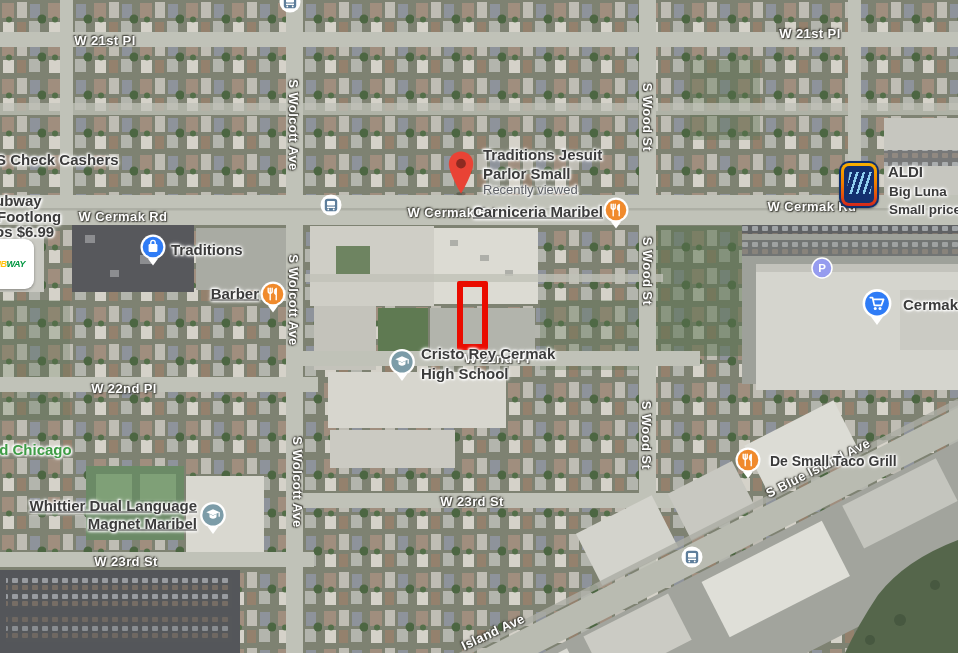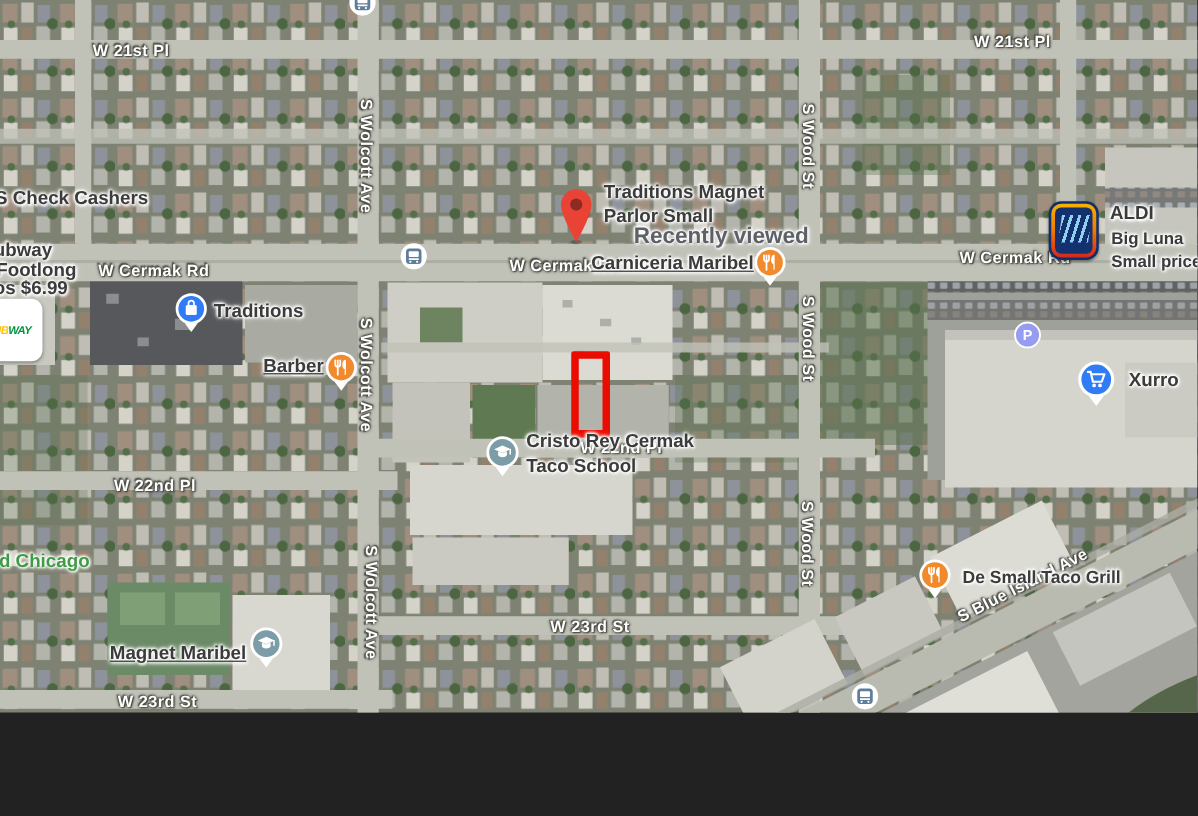--- a/index.html
+++ b/index.html
@@ -1,32 +1,32 @@
 <!DOCTYPE html>
 <html><head>
 <meta charset="utf-8">
 <style>
   html,body{margin:0;padding:0;background:#222;}
-  #map{position:relative;width:958px;height:570px;overflow:hidden;
+  #map{position:relative;width:958px;height:653px;overflow:hidden;
        font-family:"Liberation Sans",sans-serif;cursor:grab;}
   #map svg.base{position:absolute;left:0;top:0;}
   .lbl{position:absolute;white-space:nowrap;pointer-events:auto;}
   .street{font-weight:700;font-size:13px;color:#fff;letter-spacing:.4px;
     text-shadow:0 0 3px rgba(72,72,64,.95),0 0 2px rgba(72,72,64,.95),
       1px 1px 1px rgba(60,60,52,.85),-1px -1px 1px rgba(60,60,52,.85);
     transform:translate(-50%,-50%);z-index:3;}
   .street.v{transform:translate(-50%,-50%) rotate(90deg);}
   .street.d27{transform:translate(-50%,-50%) rotate(-27deg);}
   .street.d25{transform:translate(-50%,-50%) rotate(-25deg);}
   .poi{font-weight:700;font-size:14px;color:#3b3b3b;z-index:6;
     text-shadow:0 0 3px #fff,0 0 3px #fff,0 0 5px #fff,1px 1px 2px #fff,-1px -1px 2px #fff;
     transform:translate(0,-50%);}
   .poi.sz15{font-size:15px;}
   .poi.r{transform:translate(-100%,-50%);text-decoration:underline;}
-  .poi.sub{font-weight:700;font-size:18px;color:#5d6066;margin-left:24px;}
+  .poi.sub{font-weight:400;font-size:13px;color:#5d6066;}
   .poi.green{color:#3f9c46;}
   .icon{position:absolute;z-index:5;transform:translate(-50%,-50%);line-height:0;}
   .pin-main{position:absolute;z-index:7;line-height:0;}
   .hl-rect{position:absolute;z-index:4;border:6px solid #ea0c00;border-radius:2px;
     box-sizing:border-box;}
   .aldi{position:absolute;z-index:5;width:40px;height:47px;border-radius:10px;
     background:#0e2f6e;padding:2px;box-sizing:border-box;box-shadow:0 1px 2px rgba(0,0,0,.35);}
   .aldi .grad{width:100%;height:100%;border-radius:8px;box-sizing:border-box;padding:3px;
     background:linear-gradient(180deg,#f9b000 0%,#f07d00 48%,#d4281c 100%);}
   .aldi .core{width:100%;height:100%;border-radius:5px;background:#13306f;position:relative;overflow:hidden;}
@@ -291,36 +291,37 @@
   <div class="subway-card" style="left:-20px;top:239px">
     <span style="color:#ffc20e">SUB</span>
       <span style="color:#009640">WAY</span>
   </div>
 
   <div class="lbl poi sz15" style="left:-4px;top:159px">S Check Cashers</div>
   <div class="lbl poi sz15" style="left:-5px;top:200px">ubway</div>
   <div class="lbl poi sz15" style="left:-3px;top:216px">Footlong</div>
   <div class="lbl poi sz15" style="left:-5px;top:231px">os $6.99</div>
 
-  <div class="lbl poi sz15" style="left:483px;top:154px">Traditions Magnet</div>
+  <div class="lbl poi sz15" style="left:483px;top:154px">Traditions Jesuit</div>
   <div class="lbl poi sz15" style="left:483px;top:173px">Parlor Small</div>
   <div class="lbl poi sub" style="left:483px;top:189px">Recently viewed</div>
 
   <div class="lbl poi sz15 r" style="left:603px;top:211px">Carniceria Maribel</div>
   <div class="lbl poi sz15" style="left:171px;top:249px">Traditions</div>
   <div class="lbl poi sz15 r" style="left:259px;top:293px">Barber</div>
 
   <div class="lbl poi sz15" style="left:888px;top:171px">ALDI</div>
   <div class="lbl poi" style="left:889px;top:191px;font-size:13.5px">Big Luna</div>
   <div class="lbl poi" style="left:889px;top:209px;font-size:13.5px">Small price T</div>
 
-  <div class="lbl poi sz15" style="left:903px;top:304px">Xurro</div>
+  <div class="lbl poi sz15" style="left:903px;top:304px">Cermak</div>
 
   <div class="lbl poi sz15" style="left:421px;top:353px">Cristo Rey Cermak</div>
-  <div class="lbl poi sz15" style="left:421px;top:373px">Taco School</div>
-
+  <div class="lbl poi sz15" style="left:421px;top:373px">High School</div>
+
+  <div class="lbl poi sz15 r" style="left:197px;top:505px">Whittier Dual Language</div>
   <div class="lbl poi sz15 r" style="left:197px;top:523px">Magnet Maribel</div>
 
   <div class="lbl poi" style="left:770px;top:461px">De Small Taco Grill</div>
 
   <div class="lbl poi sz15 green" style="left:-10px;top:449px">od Chicago</div>
 
 </div>
 
 </body></html>

